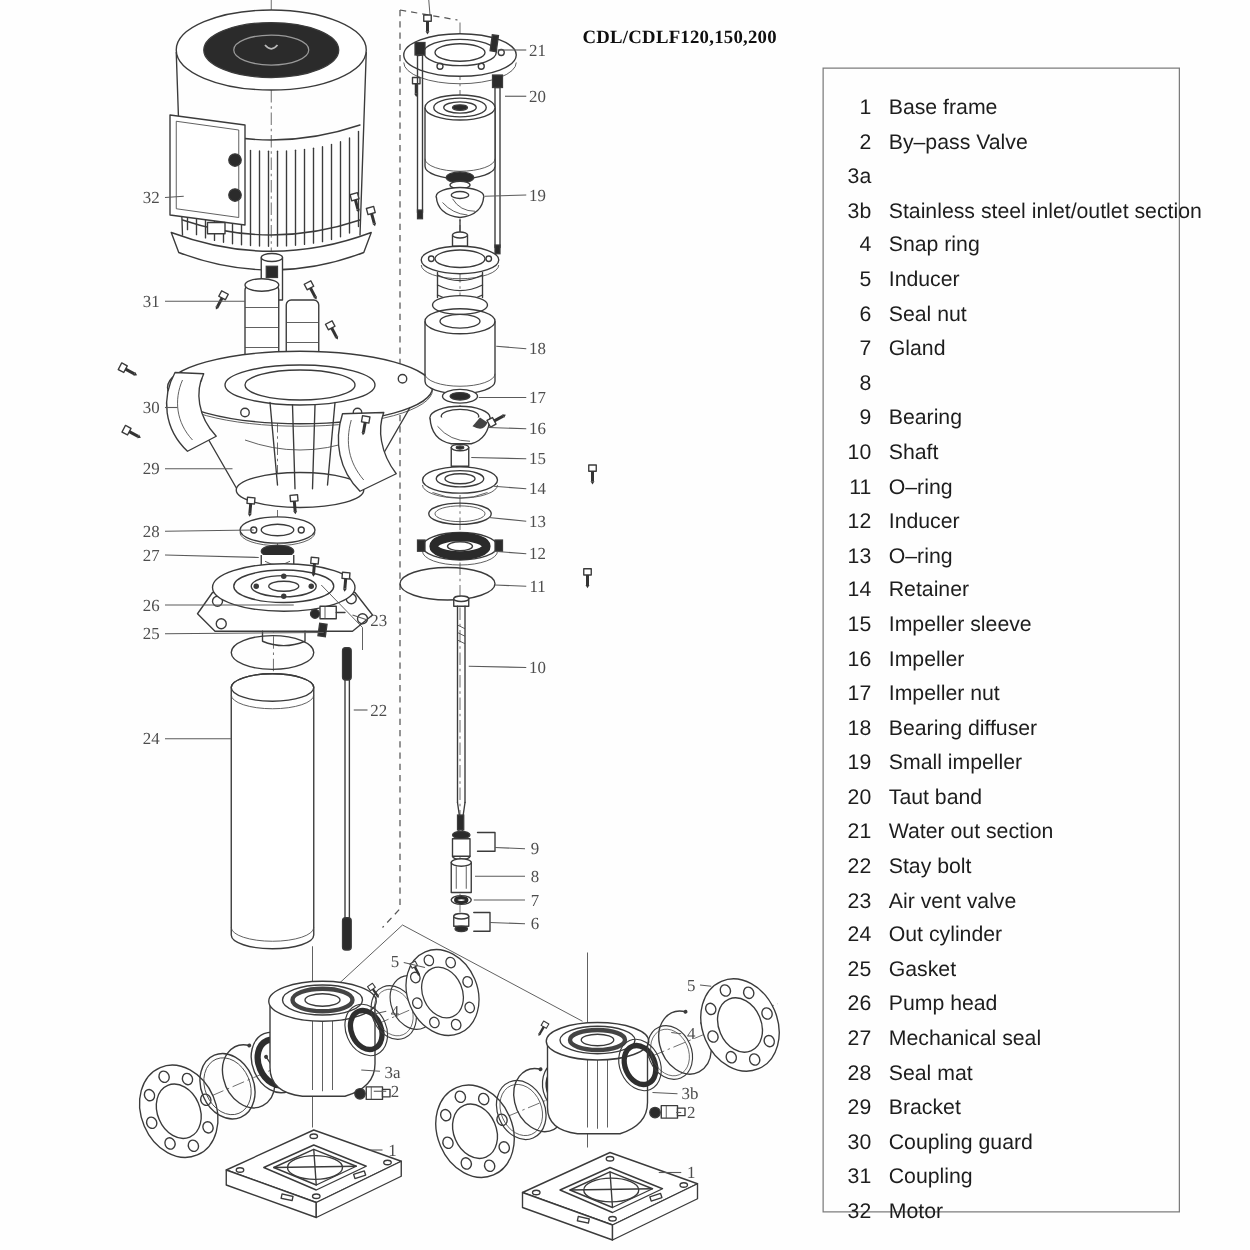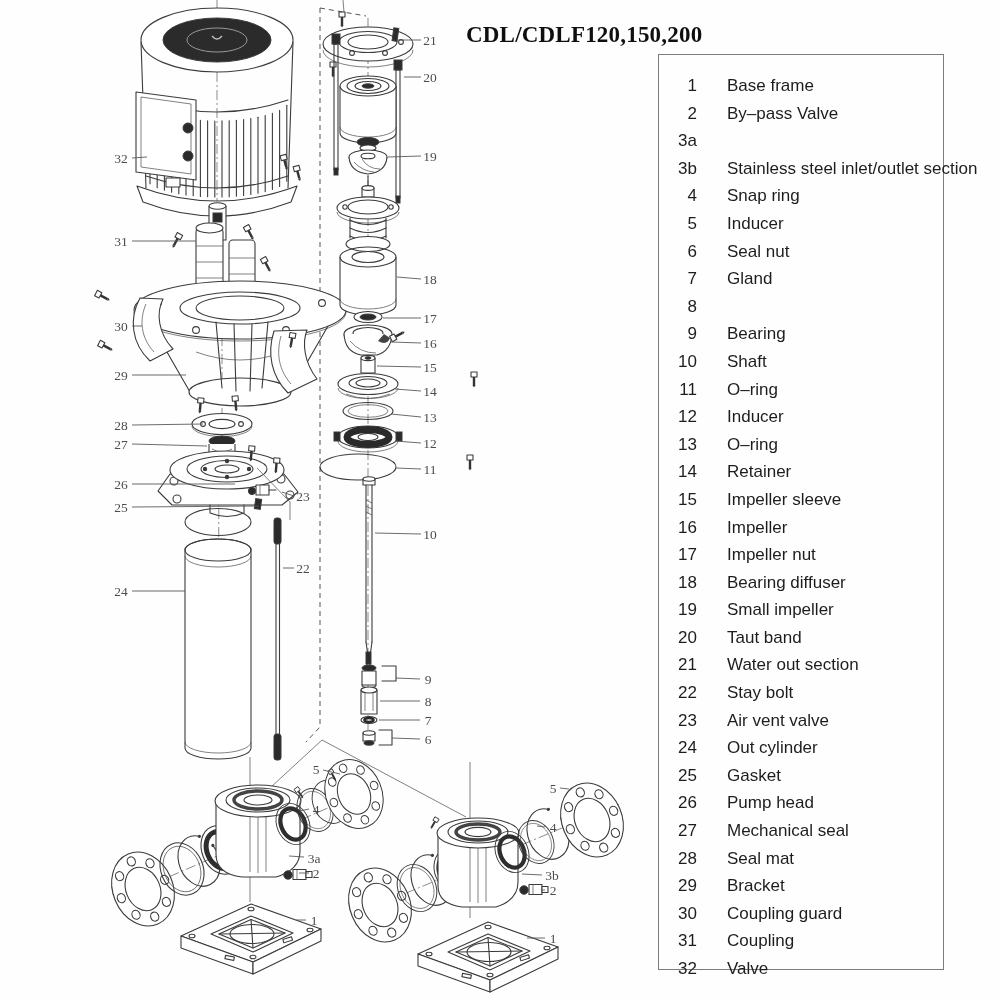--- a/index.html
+++ b/index.html
@@ -1,25 +1,25 @@
 <!DOCTYPE html>
 <html><head>
 <meta charset="utf-8">
 <style>
   html,body{margin:0;padding:0;background:#fff;}
   #stage{position:relative;width:1000px;height:1000px;background:#fefefe;overflow:hidden;
          font-family:"Liberation Sans",sans-serif;}
   #page-title{position:absolute;left:466px;top:22px;font-family:"Liberation Serif",serif;
-              font-weight:bold;font-size:23px;color:#0f0f0f;letter-spacing:.2px;white-space:nowrap;}
+              font-weight:bold;font-size:15px;color:#0f0f0f;letter-spacing:.2px;white-space:nowrap;}
   #parts-panel{position:absolute;left:658px;top:54px;width:286px;height:916px;
                border:1px solid #7c7c7c;background:#fefefe;box-sizing:border-box;
                padding-top:17px;}
   .plist-row{display:flex;height:27.6px;line-height:27.6px;font-size:17px;color:#1d1d1d;}
   .plist-num{width:38px;text-align:right;flex:0 0 38px;}
-  .plist-lbl{margin-left:30px;white-space:nowrap;}
+  .plist-lbl{margin-left:14px;white-space:nowrap;}
   #diagram-svg{position:absolute;left:0;top:0;}
   .s{stroke:#3b3b3b;stroke-width:1.1;fill:none;stroke-linecap:round;stroke-linejoin:round;}
   .sw{stroke:#3b3b3b;stroke-width:1.1;fill:#fff;stroke-linejoin:round;}
   .sd{stroke:#3b3b3b;stroke-width:1;fill:#2b2b2b;}
   .thin{stroke:#4a4a4a;stroke-width:.7;fill:none;}
   .dash{stroke:#555;stroke-width:1;fill:none;stroke-dasharray:5 4;}
   .axis{stroke:#5a5a5a;stroke-width:.7;fill:none;stroke-dasharray:10 3 2 3;}
   .lead{stroke:#5a5a5a;stroke-width:.9;fill:none;}
   .callout{font-family:"Liberation Serif",serif;font-size:13.5px;fill:#4d4d4d;}
 </style>
@@ -606,18 +606,18 @@
         <div class="plist-row">
           <span class="plist-num">30</span>
           <span class="plist-lbl">Coupling guard</span>
         </div>
         <div class="plist-row">
           <span class="plist-num">31</span>
           <span class="plist-lbl">Coupling</span>
         </div>
         <div class="plist-row">
           <span class="plist-num">32</span>
-          <span class="plist-lbl">Valve</span>
+          <span class="plist-lbl">Motor</span>
         </div>
       </div>
   </div>
 
 </div>
 
 </body></html>

